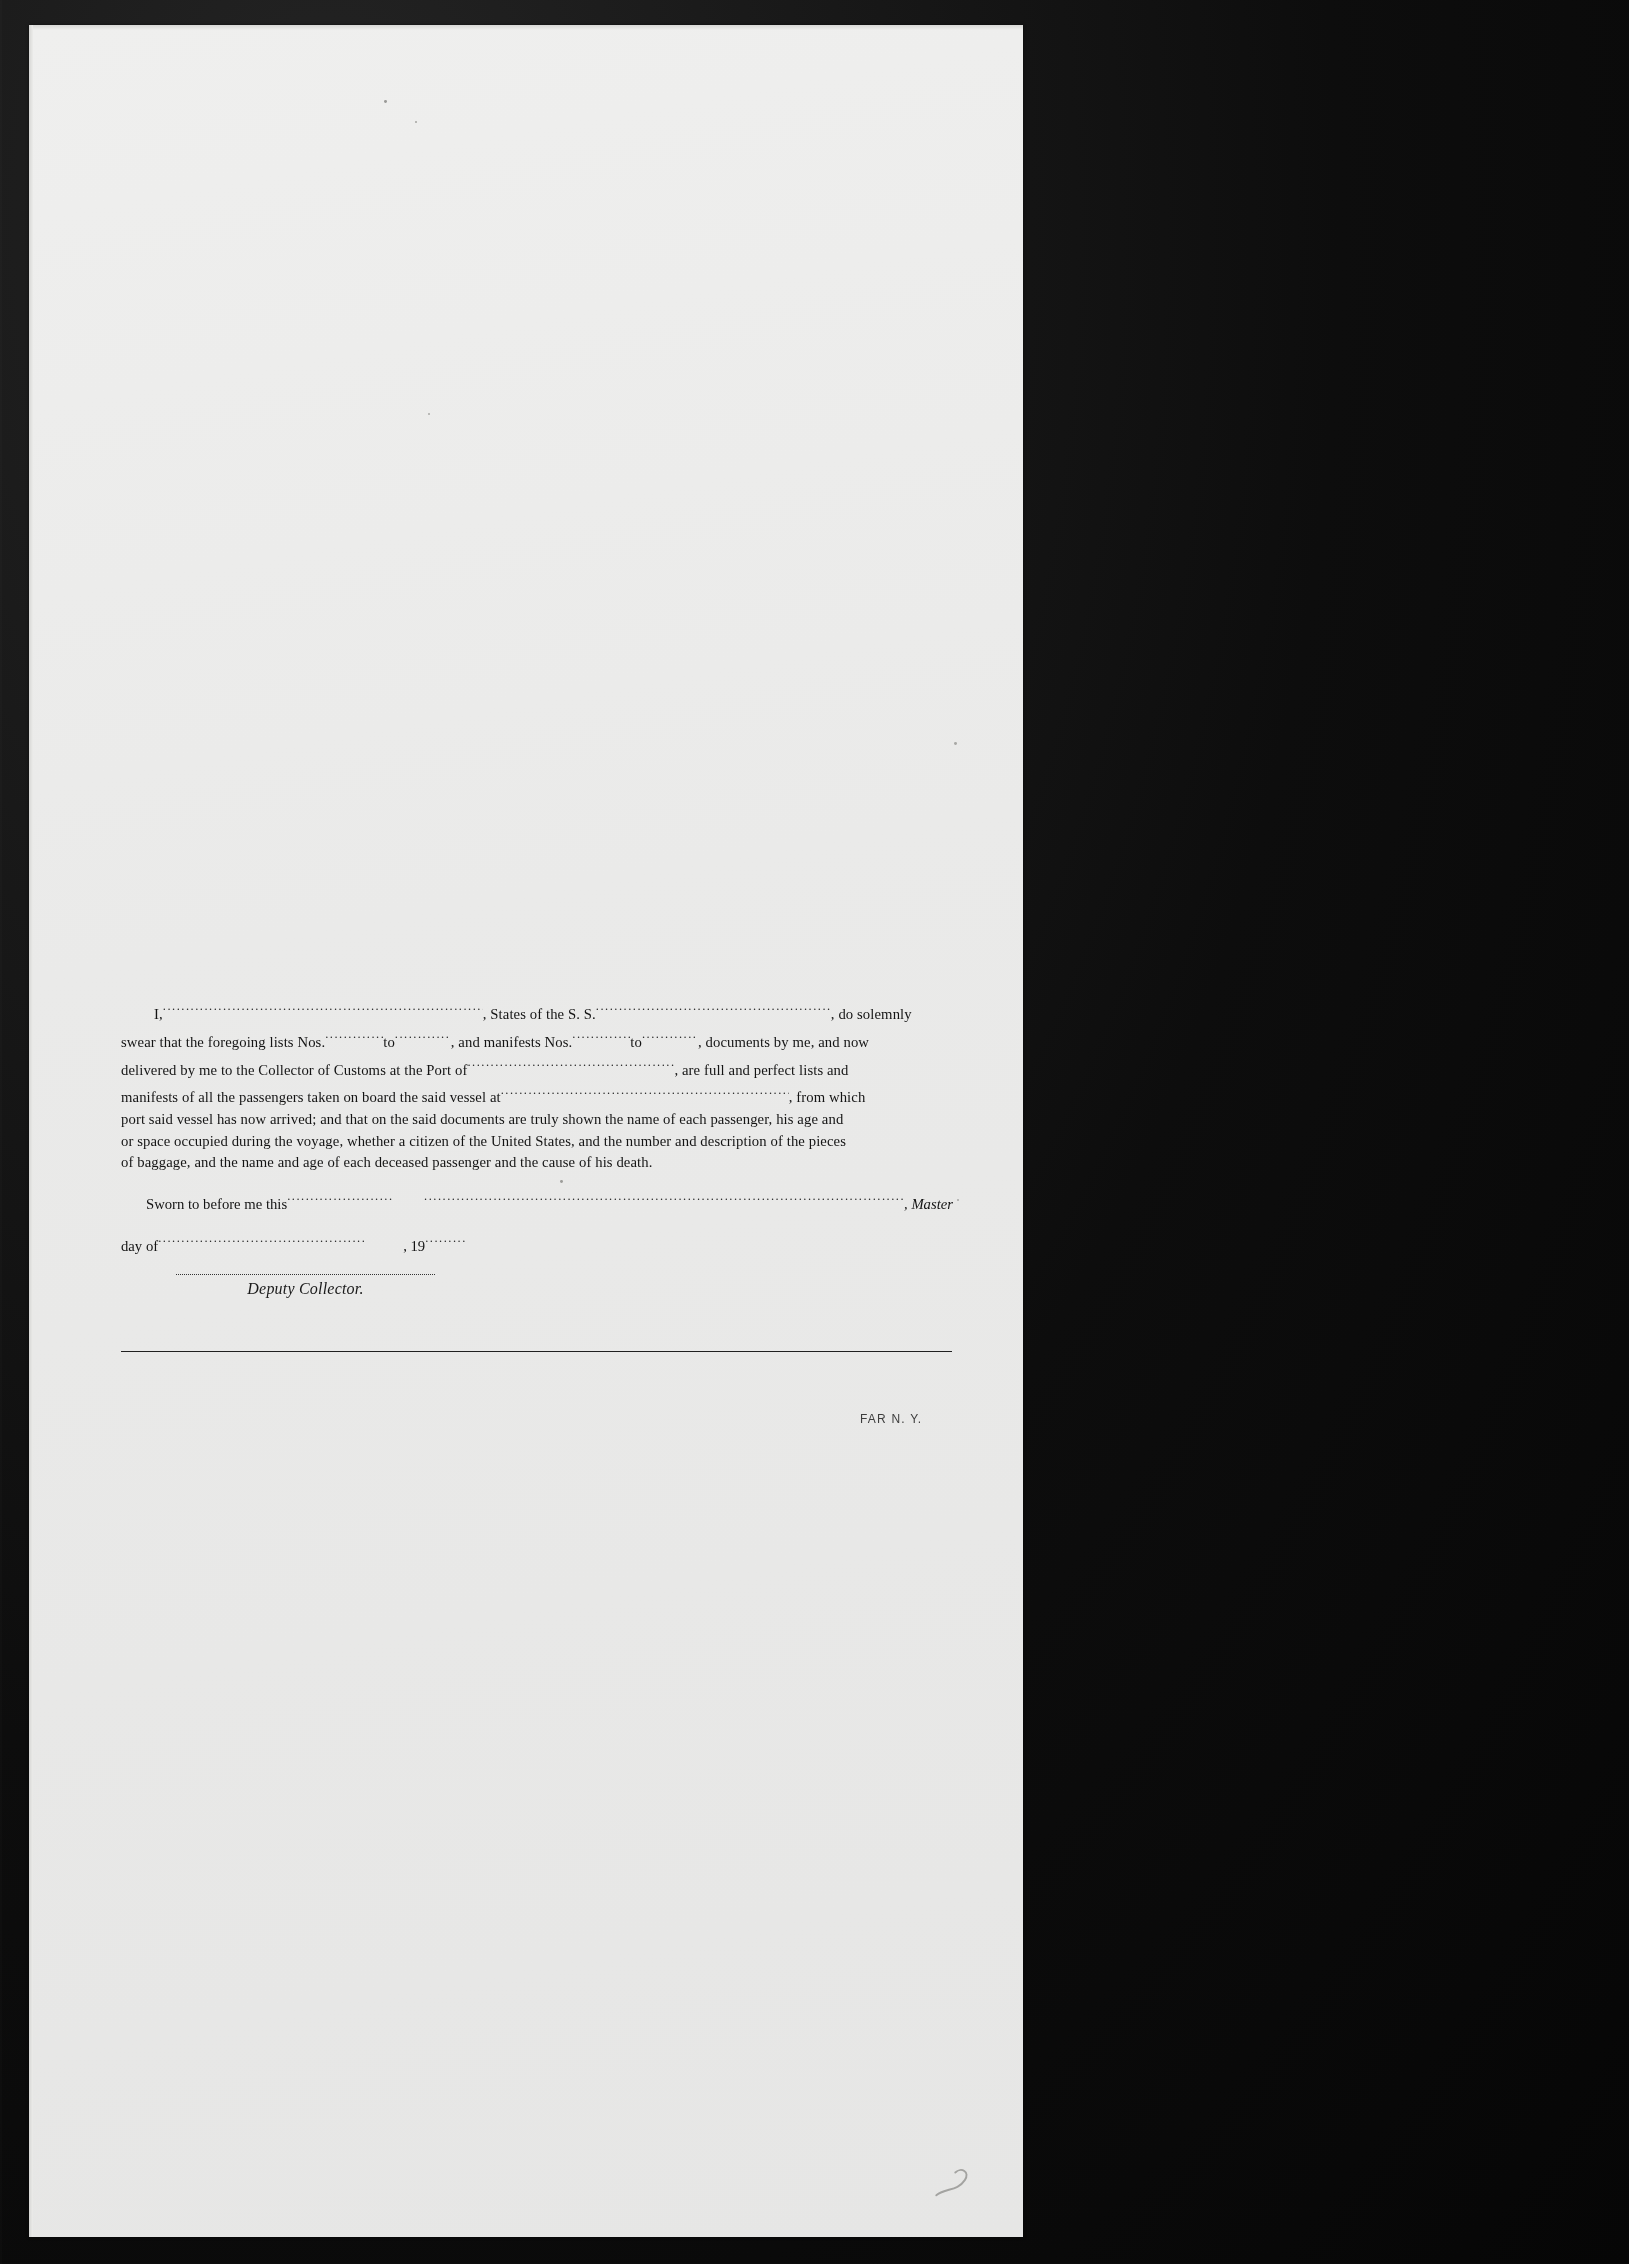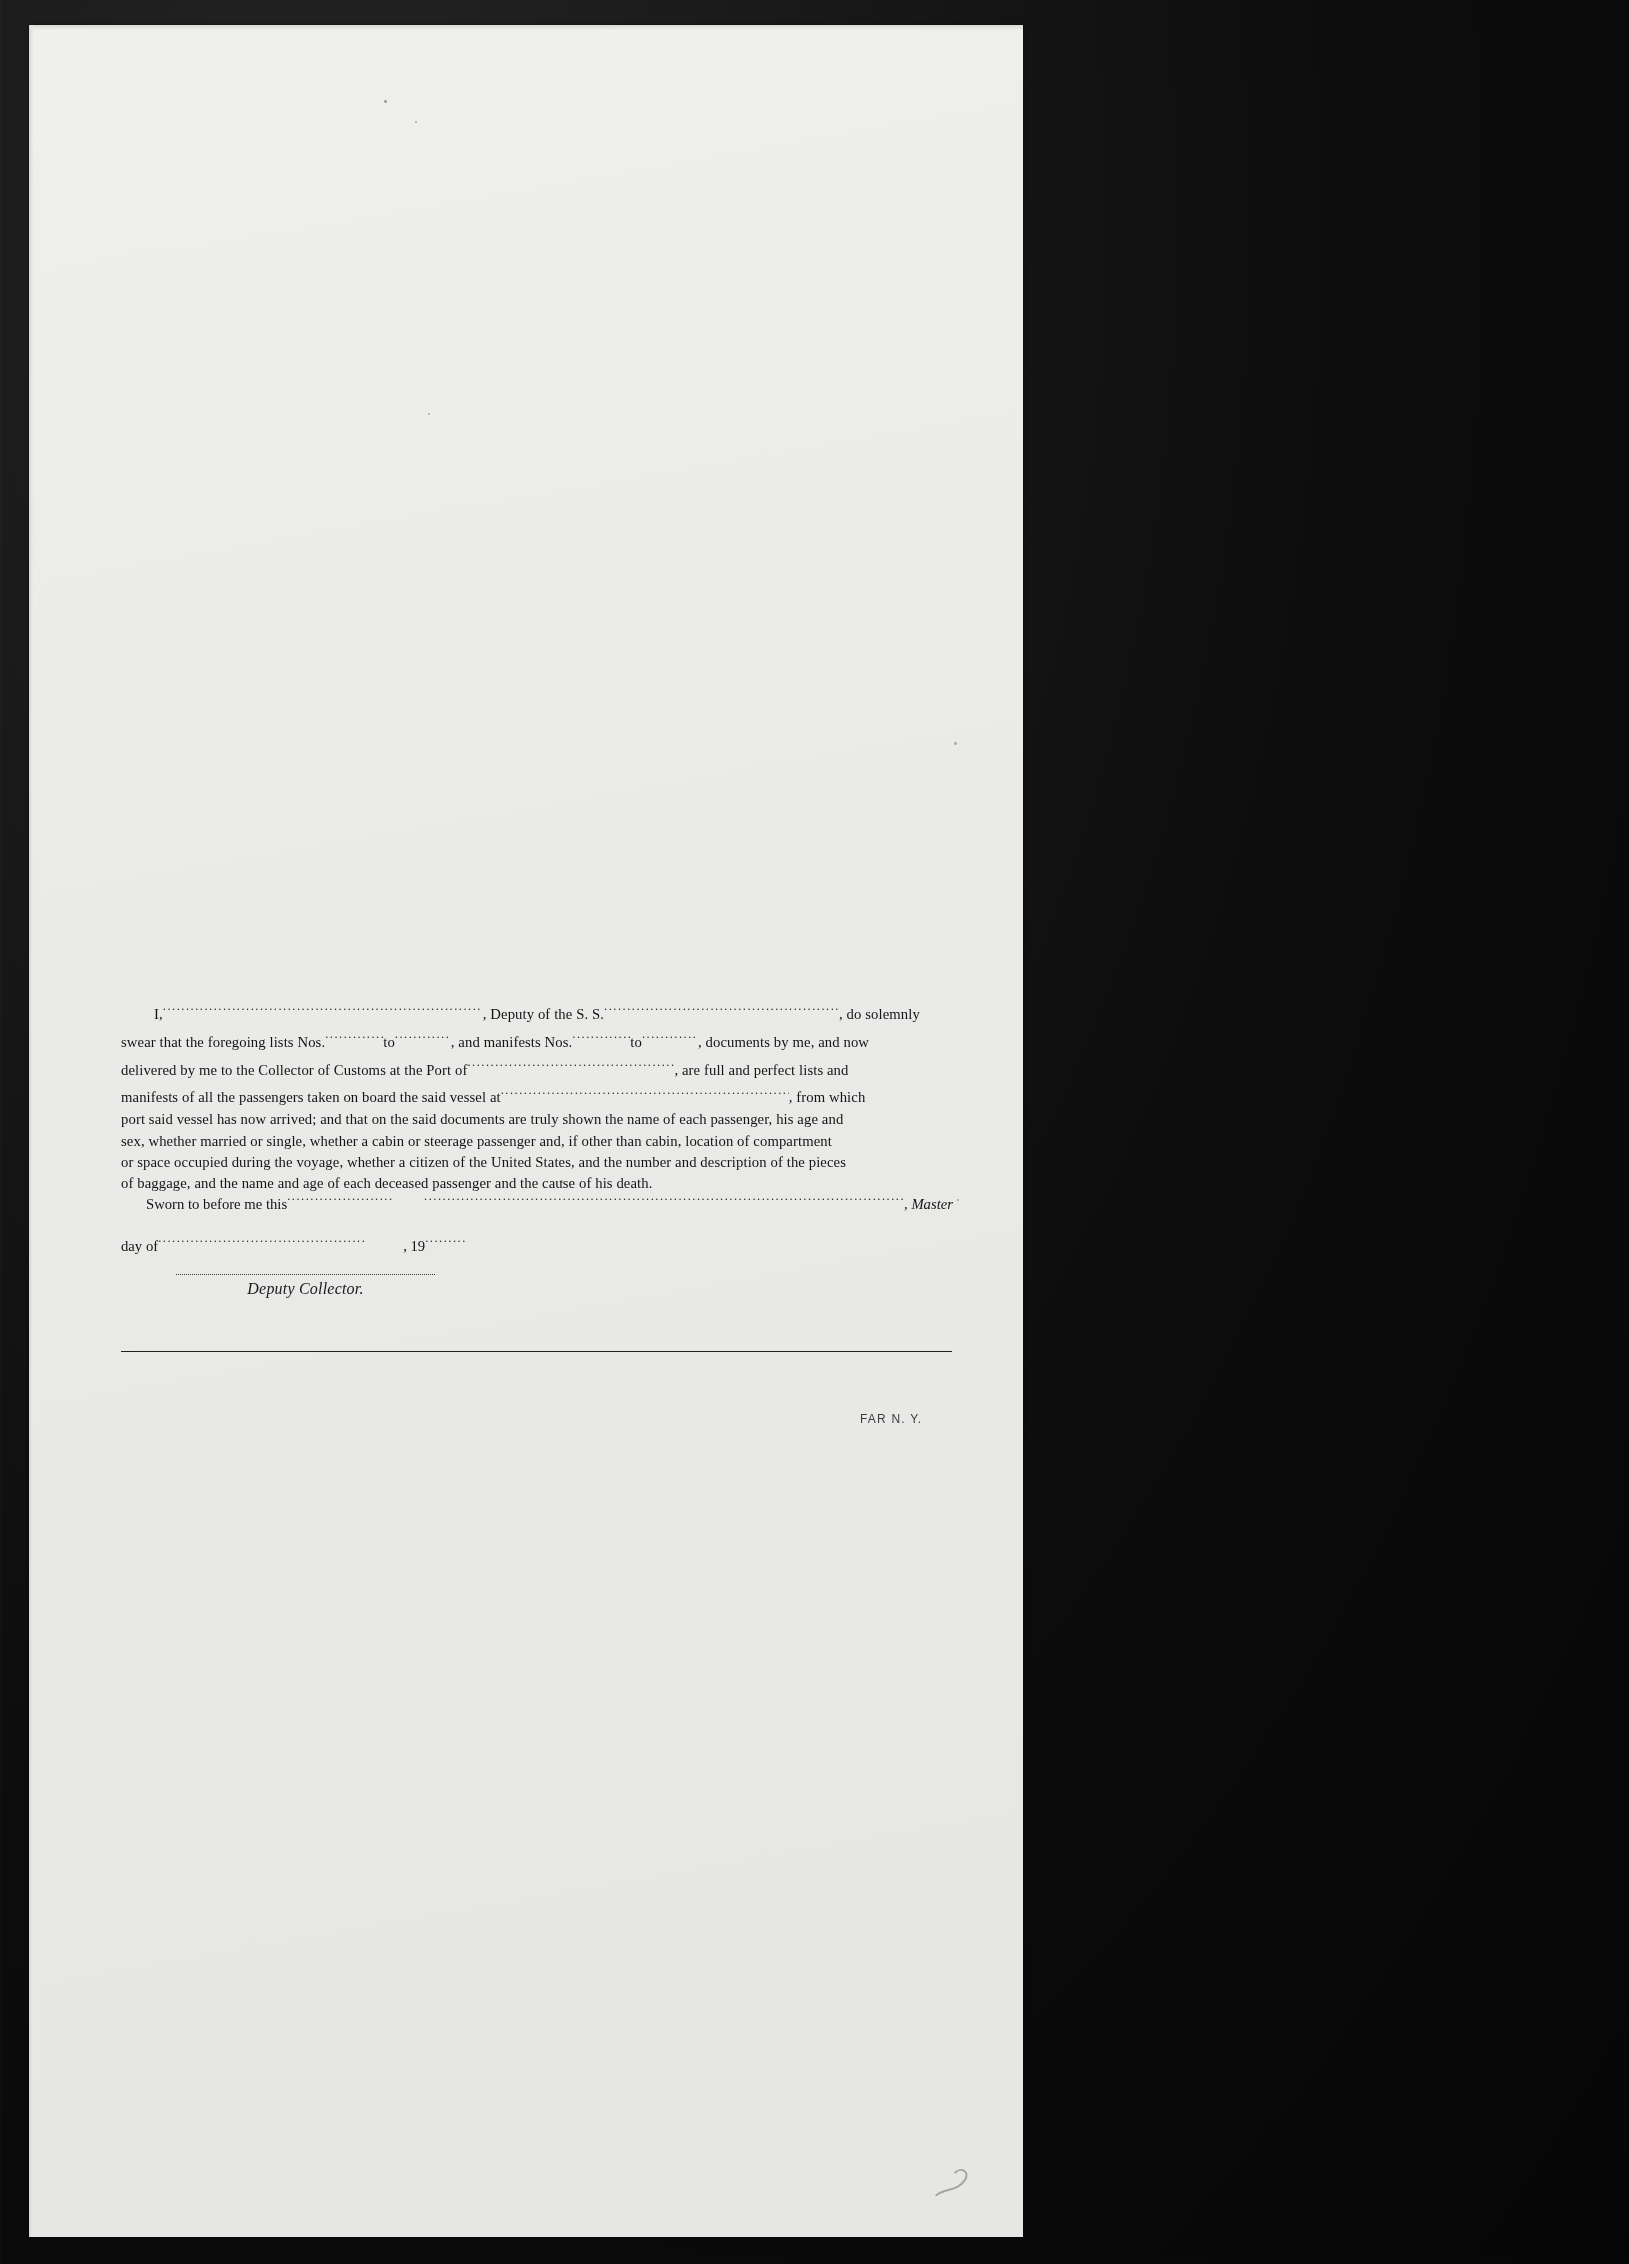--- a/index.html
+++ b/index.html
@@ -225,33 +225,32 @@
 
   <div class="speck" style="left:355px; top:75px; width:2.9px; height:2.9px; background:#9a9a97;"></div>
   <div class="speck" style="left:386px; top:96px; width:1.9px; height:1.9px; background:#a5a5a2;"></div>
   <div class="speck" style="left:399px; top:388px; width:1.9px; height:1.9px; background:#aaaaa7;"></div>
   <div class="speck" style="left:925px; top:717px; width:2.9px; height:2.9px; background:#a8a8a5;"></div>
   <div class="speck" style="left:531px; top:1155px; width:2.9px; height:2.9px; background:#9d9d9a;"></div>
   <div class="speck" style="left:928px; top:1174px; width:1.9px; height:1.9px; background:#aaaaa7;"></div>
 
   <div class="form-block">
     <p>
-      <span class="indent"></span><span>I,</span><span class="dots d-name">...................................................................................</span><span>, Deputy of the S. S.</span><span class="dots d-ss">..................................................................</span><span>, do solemnly</span>
+      <span class="indent"></span><span>I,</span><span class="dots d-name">...................................................................................</span><span>, States of the S. S.</span><span class="dots d-ss">..................................................................</span><span>, do solemnly</span>
     </p>
     <p>
       <span>swear that the foregoing lists Nos.</span><span class="dots d-no1">..............</span><span>to</span><span class="dots d-no2">.............</span><span>, and manifests Nos.</span><span class="dots d-no3">..............</span><span>to</span><span class="dots d-no4">.............</span><span>, documents by me, and now</span>
     </p>
     <p>
       <span>delivered by me to the Collector of Customs at the Port of</span><span class="dots d-port">..................................................</span><span>, are full and perfect lists and</span>
     </p>
     <p>
       <span>manifests of all the passengers taken on board the said vessel at</span><span class="dots d-vessel">.........................................................................</span><span>, from which</span>
     </p>
     <p>port said vessel has now arrived; and that on the said documents are truly shown the name of each passenger, his age and</p>
-    <p>sex, whether married or single, whether a cabin or steerage passenger and, if other than cabin, location of compartment</p>
     <p>or space occupied during the voyage, whether a citizen of the United States, and the number and description of the pieces</p>
     <p>of baggage, and the name and age of each deceased passenger and the cause of his death.</p>
   </div>
 
   <div class="sworn">
     <div class="sworn-row">
       <span class="sworn-left">
         <span>Sworn to before me this</span><span class="dots d-date">.......................</span>
       </span>
       <span class="sworn-right">

